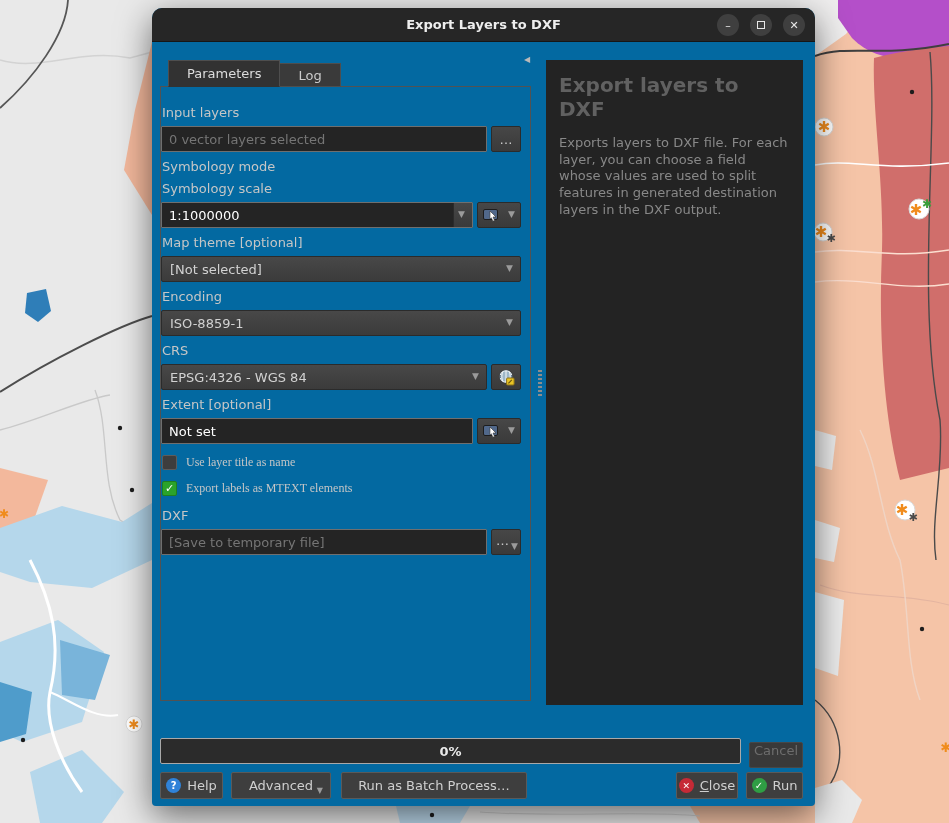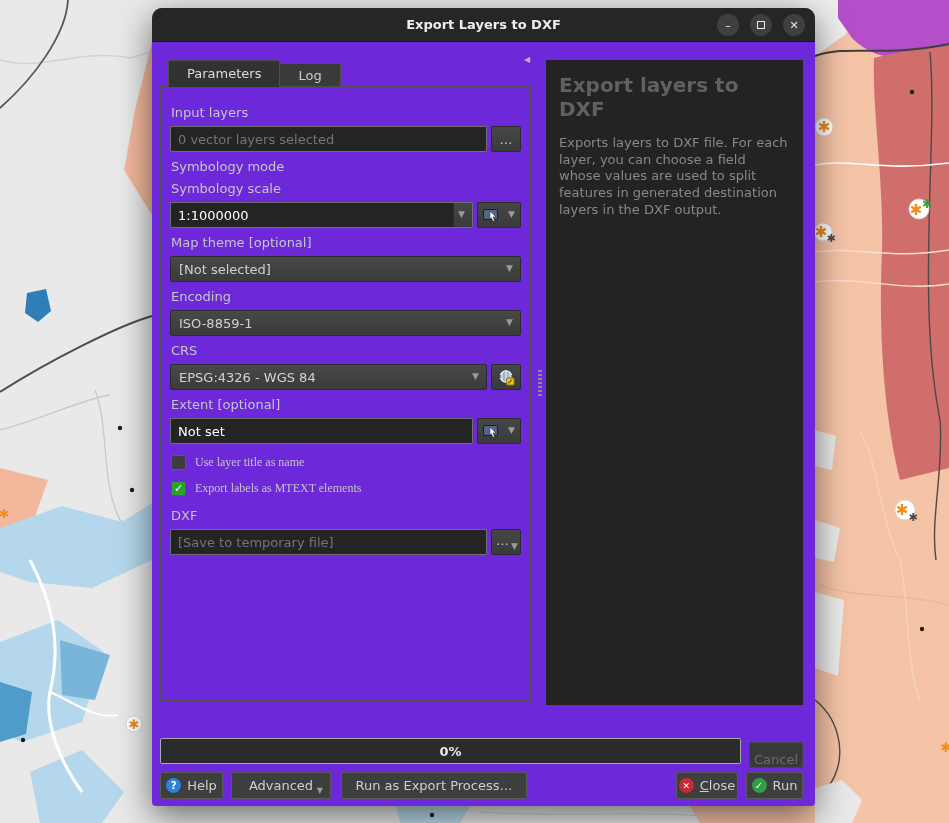--- a/index.html
+++ b/index.html
@@ -5,42 +5,42 @@
   * { margin:0; padding:0; box-sizing:border-box; }
   html,body { width:949px; height:823px; overflow:hidden; background:#e9e9e9;
               font-family:"DejaVu Sans","Liberation Sans",sans-serif; }
   #stage { position:relative; width:949px; height:823px; }
 
   
   #map { position:absolute; left:0; top:0; width:949px; height:823px; }
 
   
   .dialog { position:absolute; left:152px; top:8px; width:663px; height:798px;
-            background:#6d28d9; border-radius:10px 10px 4px 4px;
+            background:#0369a1; border-radius:10px 10px 4px 4px;
             box-shadow:0 10px 34px rgba(0,0,0,.55); }
   .titlebar { position:relative; height:34px; background:#262626;
               border-radius:10px 10px 0 0; border-bottom:1px solid #161616;
               display:flex; align-items:center; justify-content:center; }
   .title { font-size:13px; font-weight:bold; color:#eeeeee; }
   .winbtns { position:absolute; right:10px; top:6px; display:flex; gap:11px; }
   .winbtn { width:22px; height:22px; border-radius:50%; background:#3f3f3f;
             display:flex; align-items:center; justify-content:center;
             color:#e8e8e8; font-size:11px; cursor:default; }
   .winbtn .sq { width:8px; height:8px; border:1.4px solid #e8e8e8; }
 
   
   .tabs { position:absolute; left:16px; top:52px; display:flex; z-index:3;justify-content:center; }
   .tab { height:27px; padding:0 18px; font-size:13px; color:#cccccc;
          display:flex; align-items:center; border:1px solid #4e4e4e; }
   .tab.active { background:#323232; border-bottom:1px solid #323232; color:#dddddd; }
   .tab.inactive { background:#3a3a3a; height:24px; margin-top:3px; border-left:none; }
 
   
   .groupbox { position:absolute; left:8px; top:78px; width:371px; height:615px;
-              border:1px solid #525252; padding:9px 9px 0 9px; overflow:hidden; }
+              border:1px solid #525252; padding:9px 9px 0 0; overflow:hidden; }
   .flabel { font-size:13px; color:#c6c6c6; margin:7px 1px 6px 1px; }
   .row { display:flex; gap:4px; align-items:stretch; height:26px; }
   .tinput { flex:1; height:26px; background:#242424; border:1px solid #6f6f6f;
             color:#ffffff; font-size:13px; padding:0 7px; border-radius:1px;
             font-family:inherit; outline:none; min-width:0; }
   .tinput::placeholder { color:#757575; }
   .btn-sq { width:30px; height:26px; background:linear-gradient(#474747,#3a3a3a);
             border:1px solid #2b2b2b; border-radius:2px; color:#c9c9c9;
             display:flex; align-items:center; justify-content:center; font-size:13px; }
   .dropdown { position:relative; flex:1; height:26px;
@@ -81,21 +81,21 @@
   .helppanel h1 { font-size:20px; font-weight:bold; color:#616161; margin-bottom:14px; }
   .helppanel p { font-size:13px; color:#888888; line-height:1.28; }
 
   
   .progress { position:absolute; left:8px; top:730px; width:581px; height:26px;
               background:#2b2b2b; border:1px solid #a9a9a9; border-radius:2px;
               display:flex; align-items:center; justify-content:center;
               color:#e9e9e9; font-size:13px; font-weight:bold; }
   .cancelbtn { position:absolute; left:597px; top:734px; width:54px; height:26px;
                background:#393939; border:1px solid #474747; border-radius:2px;
-               color:#6d6d6d; font-size:13px; display:flex; align-items:flex-end;
+               color:#6d6d6d; font-size:13px; display:flex; align-items:flex-start;
                justify-content:center; }
   .fbtn { position:absolute; top:764px; height:27px;
           background:#3e3e3e; border:1px solid #5a5a5a; border-radius:2px;
           color:#cfcfcf; font-size:13px; display:flex; align-items:center;
           justify-content:center; gap:6px; }
   .ico-circle { width:15px; height:15px; border-radius:50%; display:flex;
                 align-items:center; justify-content:center; color:#fff;
                 font-size:10px; font-weight:bold; flex:0 0 auto; }
   .ico-help  { background:#2f82d8; }
   .ico-close { background:#c62a36; font-size:9px; }
@@ -335,21 +335,21 @@
 
     <div class="fbtn" style="left:8px; width:63px">
       <span class="ico-circle ico-help">?</span>
       <span>Help</span>
     </div>
     <div class="fbtn" style="left:79px; width:100px">
       <span>Advanced</span>
       <span class="advanced-arrow"></span>
     </div>
     <div class="fbtn" style="left:189px; width:186px">
-      <span>Run as Export Process…</span>
+      <span>Run as Batch Process…</span>
     </div>
     <div class="fbtn" style="left:524px; width:62px">
       <span class="ico-circle ico-close">✕</span>
       <span class="uline">Close</span>
     </div>
     <div class="fbtn" style="left:594px; width:57px">
       <span class="ico-circle ico-run">✓</span>
       <span>Run</span>
     </div>
 

